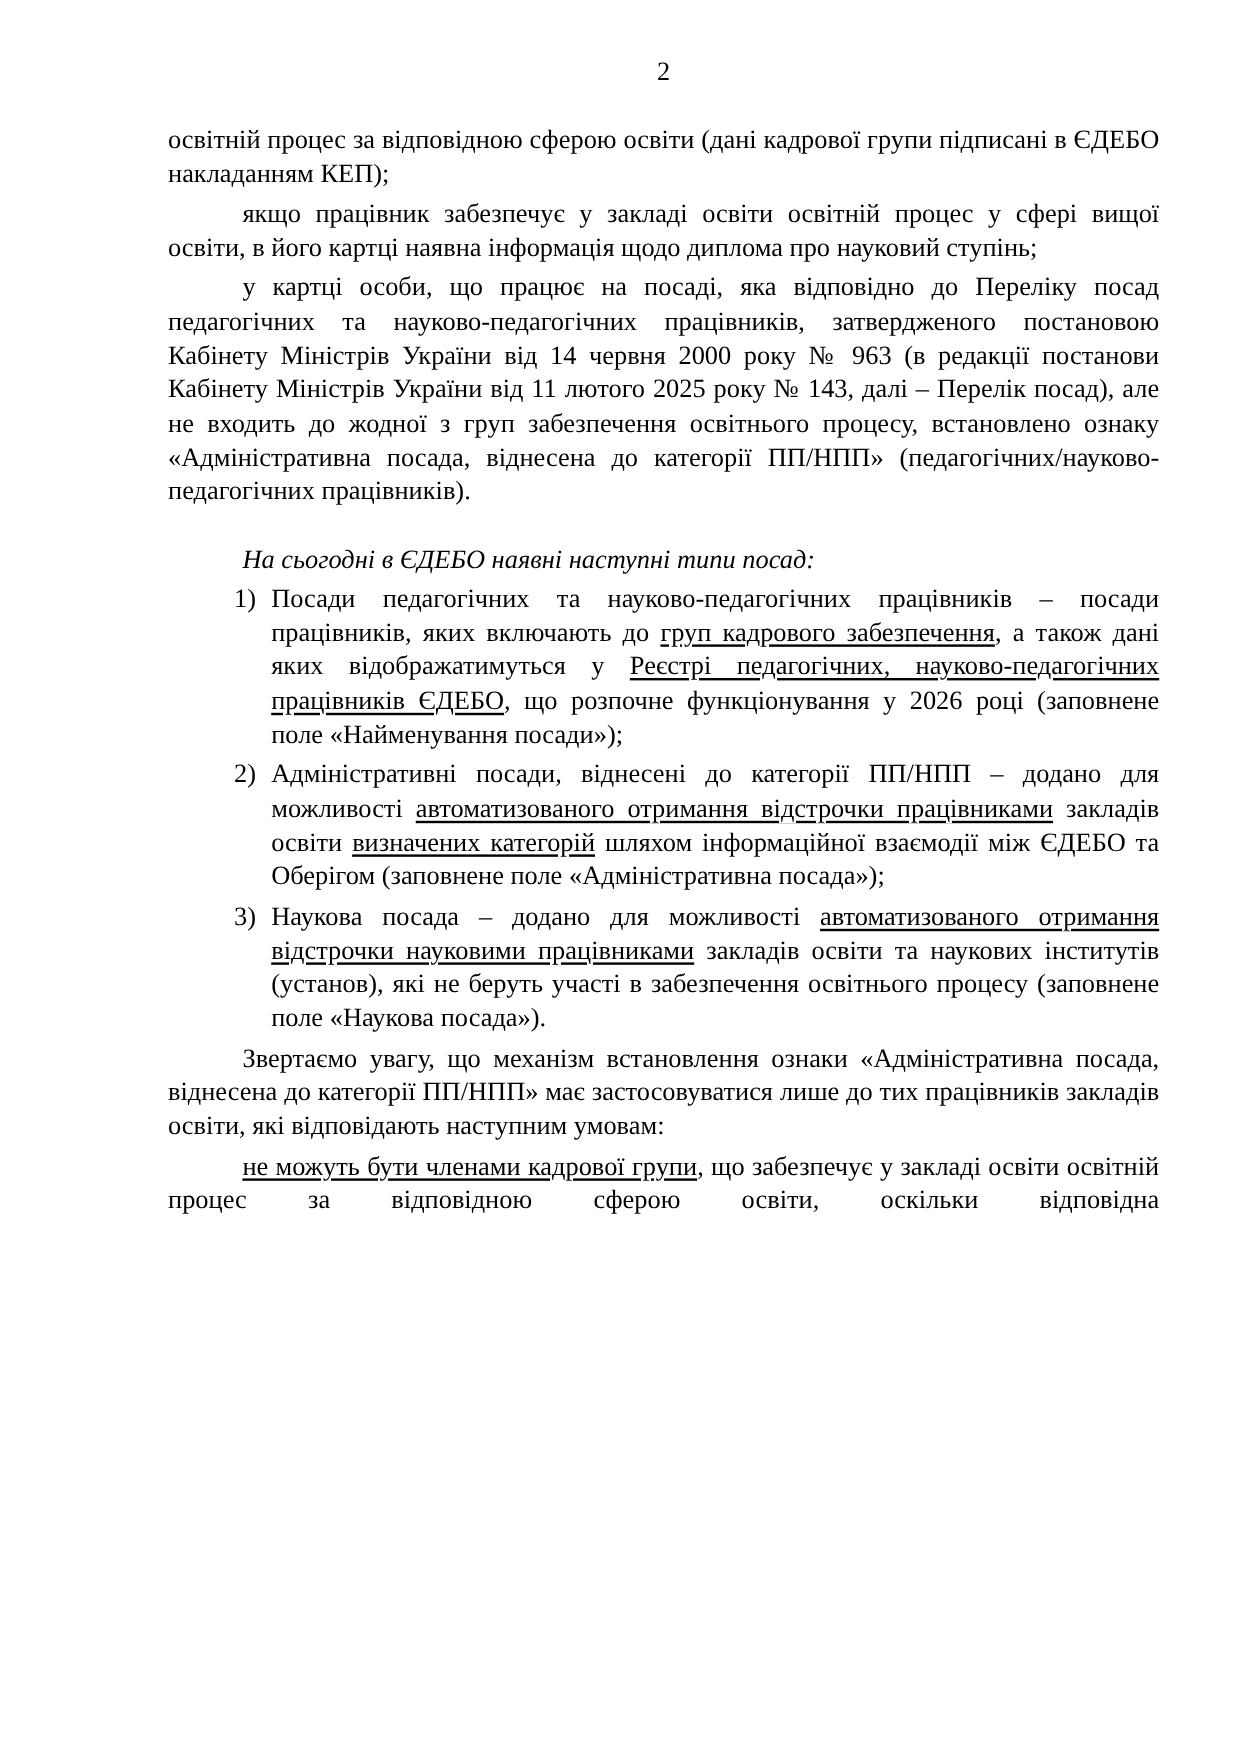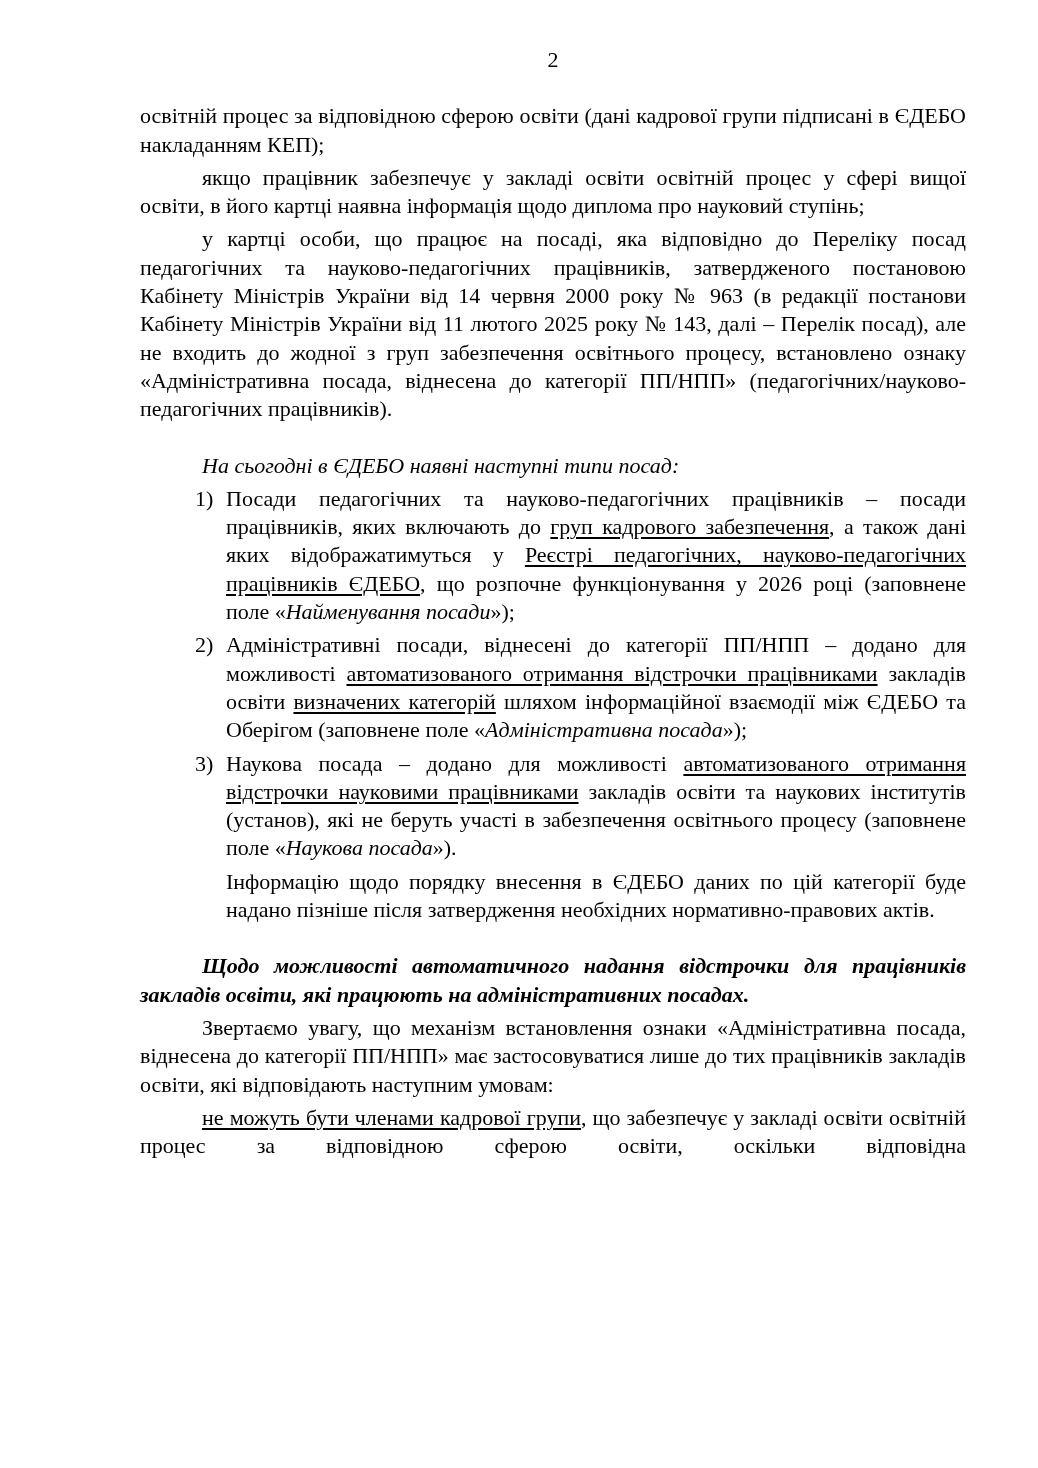--- a/index.html
+++ b/index.html
@@ -57,35 +57,32 @@
   }
   .list-cont {
     padding-left: 86px;
   }
   .u {
     text-decoration: underline;
     text-underline-offset: 3px;
     text-decoration-thickness: 1.5px;
   }
   .i {
-    font-style: italic;
   }
 </style>
 </head>
 <body>
 
 <div class="page">
   <div class="content">
     <div class="page-number">2</div>
 
   <div class="para"><span>освітній процес за відповідною сферою освіти (дані кадрової групи підписані в ЄДЕБО накладанням КЕП);</span></div>
       <div class="para indent"><span>якщо працівник забезпечує у закладі освіти освітній процес у сфері вищої освіти, в його картці наявна інформація щодо диплома про науковий ступінь;</span></div>
       <div class="para indent"><span>у картці особи, що працює на посаді, яка відповідно до Переліку посад педагогічних та науково-педагогічних працівників, затвердженого постановою Кабінету Міністрів України від 14 червня 2000 року № 963 (в редакції постанови Кабінету Міністрів України від 11 лютого 2025 року № 143, далі – Перелік посад), але не входить до жодної з груп забезпечення освітнього процесу, встановлено ознаку «Адміністративна посада, віднесена до категорії ПП/НПП» (педагогічних/науково-педагогічних працівників).</span></div>
       <div class="para indent gap-before"><span>На сьогодні в ЄДЕБО наявні наступні типи посад:</span></div>
       <div class="para list-item"><span class="marker">1)</span><span>Посади педагогічних та науково-педагогічних працівників – посади працівників, яких включають до </span><span class="u">груп кадрового забезпечення</span><span>, а також дані яких відображатимуться у </span><span class="u">Реєстрі педагогічних, науково-педагогічних працівників ЄДЕБО</span><span>, що розпочне функціонування у 2026 році (заповнене поле «</span><span class="i">Найменування посади</span><span>»);</span></div>
       <div class="para list-item"><span class="marker">2)</span><span>Адміністративні посади, віднесені до категорії ПП/НПП – додано для можливості </span><span class="u">автоматизованого отримання відстрочки працівниками</span><span> закладів освіти </span><span class="u">визначених категорій</span><span> шляхом інформаційної взаємодії між ЄДЕБО та Оберігом (заповнене поле «</span><span class="i">Адміністративна посада</span><span>»);</span></div>
       <div class="para list-item"><span class="marker">3)</span><span>Наукова посада – додано для можливості </span><span class="u">автоматизованого отримання відстрочки науковими працівниками</span><span> закладів освіти та наукових інститутів (установ), які не беруть участі в забезпечення освітнього процесу (заповнене поле «</span><span class="i">Наукова посада</span><span>»).</span></div>
-      <div class="para list-cont"><span>Інформацію щодо порядку внесення в ЄДЕБО даних по цій категорії буде надано пізніше після затвердження необхідних нормативно-правових актів.</span></div>
-      <div class="para indent bold gap-before"><span>Щодо можливості автоматичного надання відстрочки для працівників закладів освіти, які працюють на адміністративних посадах.</span></div>
       <div class="para indent"><span>Звертаємо увагу, що механізм встановлення ознаки «Адміністративна посада, віднесена до категорії ПП/НПП» має застосовуватися лише до тих працівників закладів освіти, які відповідають наступним умовам:</span></div>
       <div class="para indent justify-last"><span class="u">не можуть бути  членами кадрової групи</span><span>, що забезпечує у закладі освіти освітній процес за відповідною сферою освіти, оскільки відповідна</span></div>
     </div>
 </div>
 
 </body></html>

